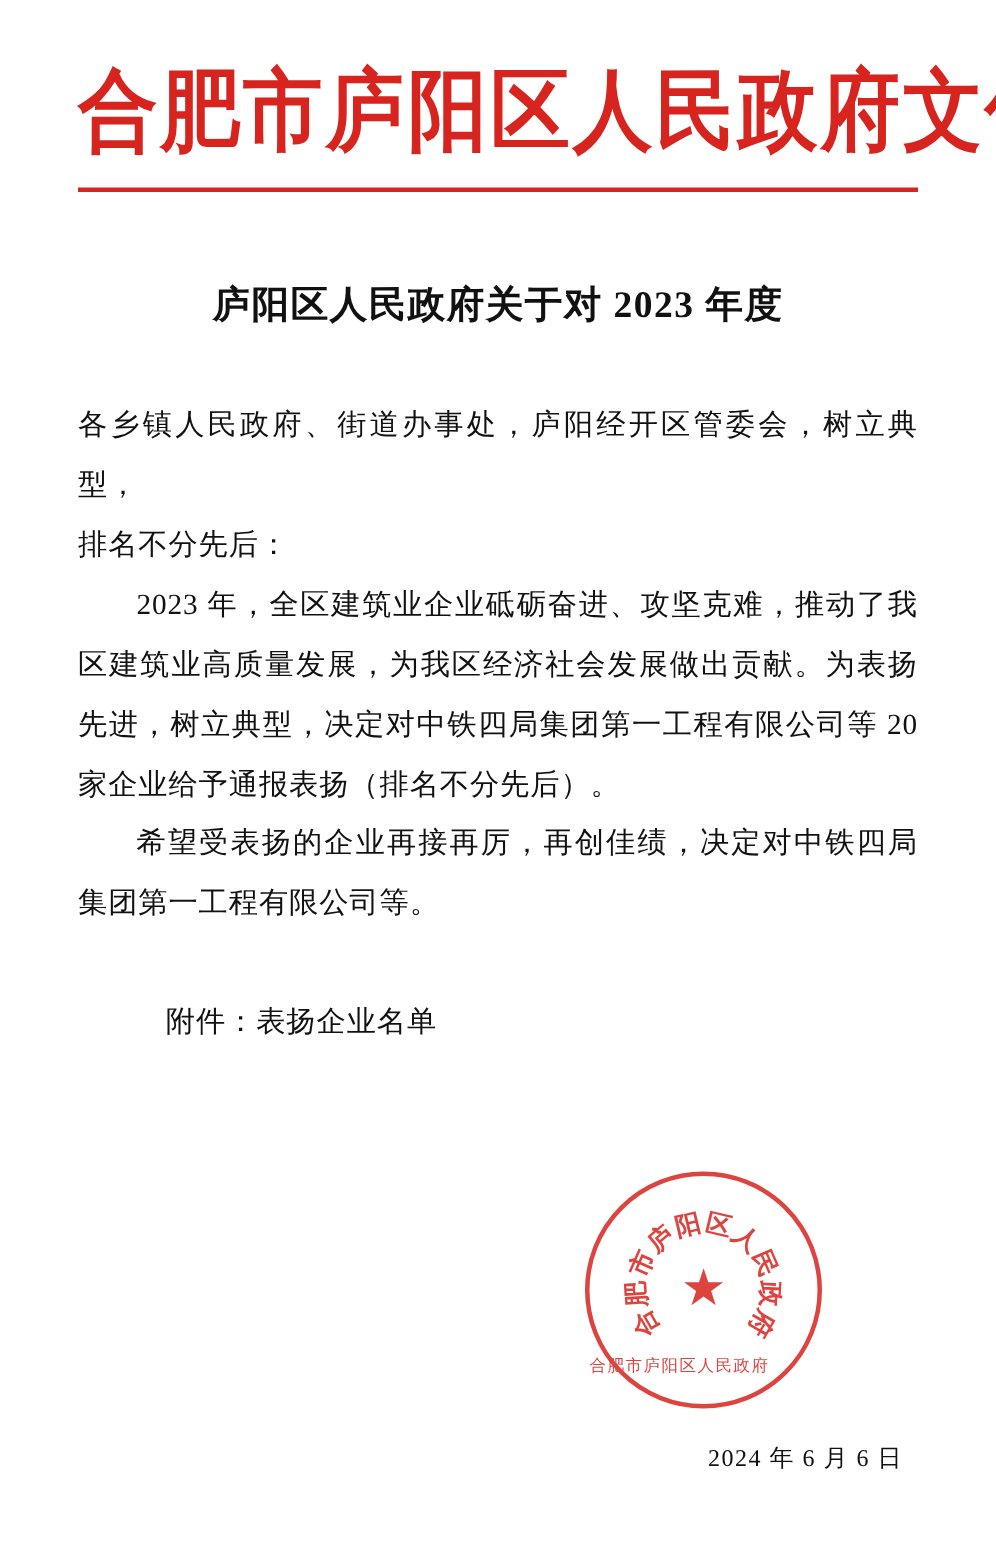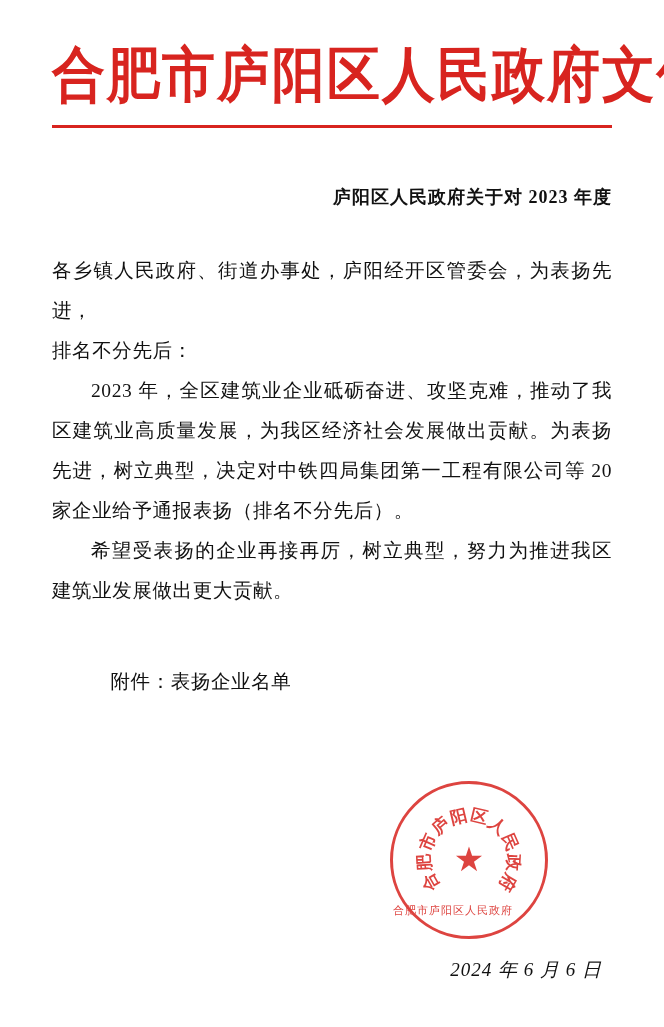--- a/index.html
+++ b/index.html
@@ -52,23 +52,23 @@
   .red-rule {
     margin-top: 24px;
     height: 3px;
     background: #d8241f;
     width: 100%;
   }
 
   
   .doc-title {
     margin-top: 54px;
-    text-align: right;
+    text-align: center;
     font-weight: bold;
-    font-size: 18px;
+    font-size: 25px;
     line-height: 1.75;
     letter-spacing: 1px;
     font-family: Liberation Serif, serif;
   }
   .doc-title .line {
     display: block;
   }
 
   
   .body-text {
@@ -79,21 +79,21 @@
     text-align: justify;
   }
   .body-text p {
     margin: 0;
   }
   .indent {
     text-indent: 2em;
   }
 
   .attachment {
-    margin-top: 57px;
+    margin-top: 44px;
     text-indent: 3em;
     font-size: 19.5px;
     letter-spacing: 0.6px;
   }
 
   
   .sign-block {
     position: absolute;
     right: 52px;
     bottom: 36px;
@@ -149,47 +149,46 @@
     bottom: 18px;
     text-align: left;
     font-size: 11px;
     color: #d8241f;
     letter-spacing: 1px;
   }
   .date-line {
     position: absolute;
     right: 10px;
     bottom: 8px;
-    font-size: 19px;
+    font-size: 16px;
     letter-spacing: 1px;
     color: #111;
-    font-style: italic;
   }
 </style>
 </head>
 <body>
 
 <div class="page">
 
   <div class="masthead">
     <div class="masthead-title">合肥市庐阳区人民政府文件</div>
   </div>
 
 
   <div class="red-rule"></div>
 
   <div class="doc-title">
     <span class="line">庐阳区人民政府关于对 2023 年度</span>
   </div>
 
   <div class="body-text">
-    <p>各乡镇人民政府、街道办事处，庐阳经开区管委会，为表扬先进，</p>
+    <p>各乡镇人民政府、街道办事处，庐阳经开区管委会，树立典型，</p>
     <p>排名不分先后：</p>
     <p class="indent">2023 年，全区建筑业企业砥砺奋进、攻坚克难，推动了我区建筑业高质量发展，为我区经济社会发展做出贡献。为表扬先进，树立典型，决定对中铁四局集团第一工程有限公司等 20 家企业给予通报表扬（排名不分先后）。</p>
-    <p class="indent">希望受表扬的企业再接再厉，树立典型，努力为推进我区建筑业发展做出更大贡献。</p>
+    <p class="indent">希望受表扬的企业再接再厉，再创佳绩，决定对中铁四局集团第一工程有限公司等。</p>
   </div>
 
   <div class="attachment">附件：表扬企业名单</div>
 
   <div class="sign-block">
     <div class="seal">
       <div class="seal-inner">
         <div class="seal-arc-text" id="seal-arc">
             <span style="transform: rotate(-120deg) translate(-50%, -56px);">合</span>
             <span style="transform: rotate(-93.3333deg) translate(-50%, -56px);">肥</span>

